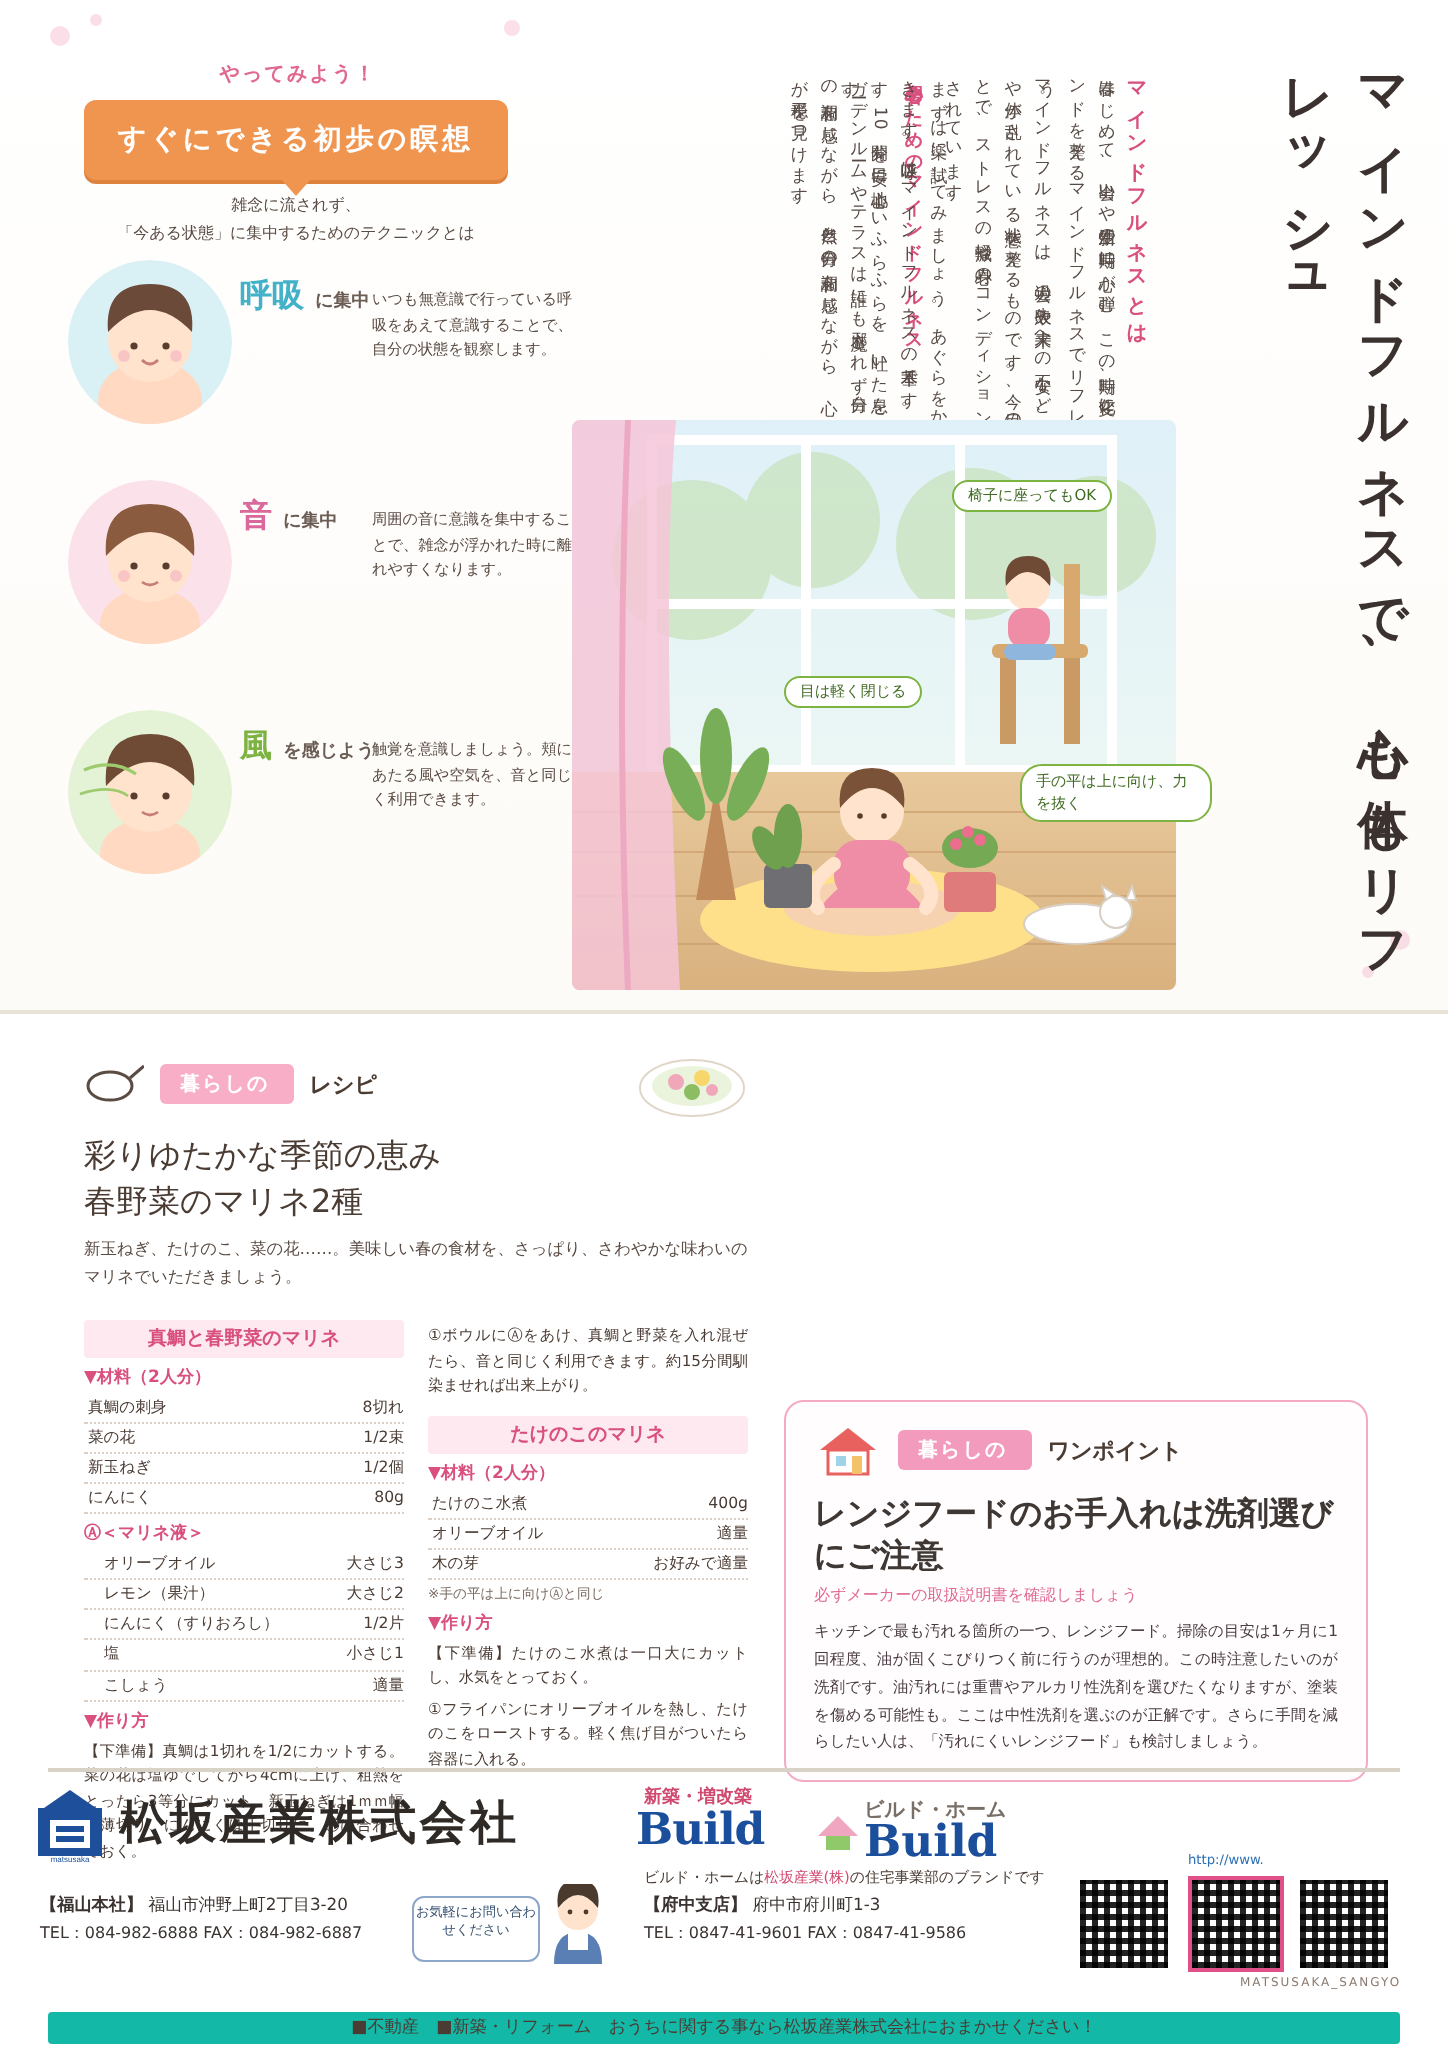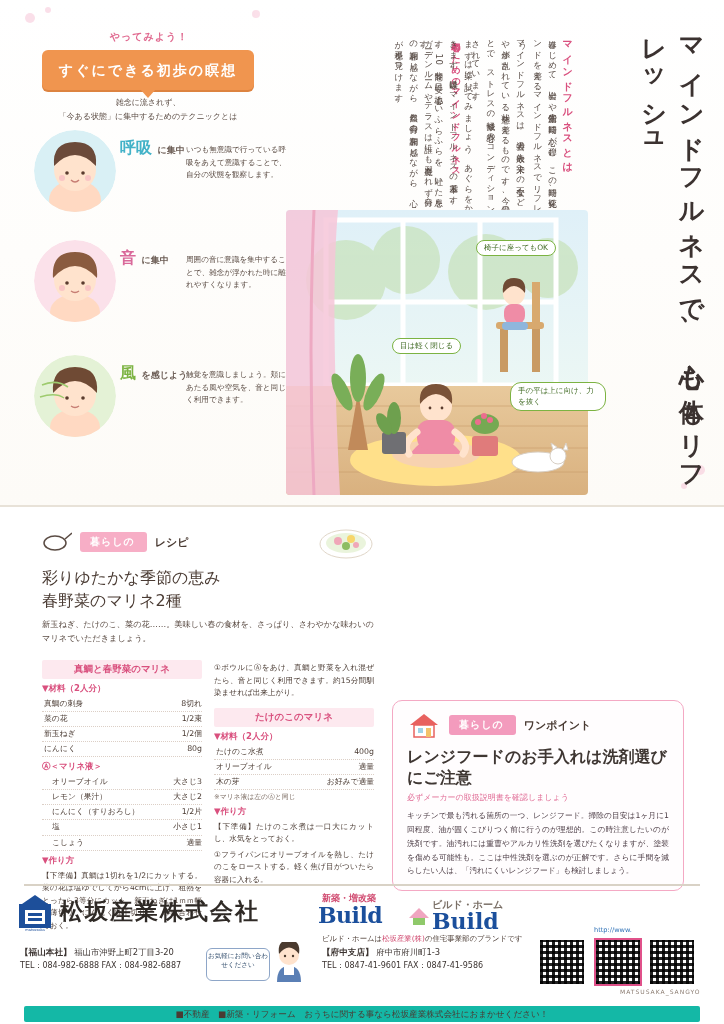--- a/index.html
+++ b/index.html
@@ -485,21 +485,21 @@
           </div>
           <div class="row">
             <span>オリーブオイル</span>
             <span>適量</span>
           </div>
           <div class="row">
             <span>木の芽</span>
             <span>お好みで適量</span>
           </div>
         </div>
-        <div class="note">※マリネ液は左のⒶと同じ</div>
+        <div class="note">※手の平は上に向けⒶと同じ</div>
         <div class="sub-label">▼作り方</div>
         <div class="steps">【下準備】たけのこ水煮は一口大にカットし、水気をとっておく。</div>
         <div class="steps">①フライパンにオリーブオイルを熱し、たけのこをローストする。軽く焦げ目がついたら容器に入れる。</div>
       </div>
     </div>
   </div>
 
   <div class="sec-point">
     <div class="point-box">
       <div class="ribbon-row">

